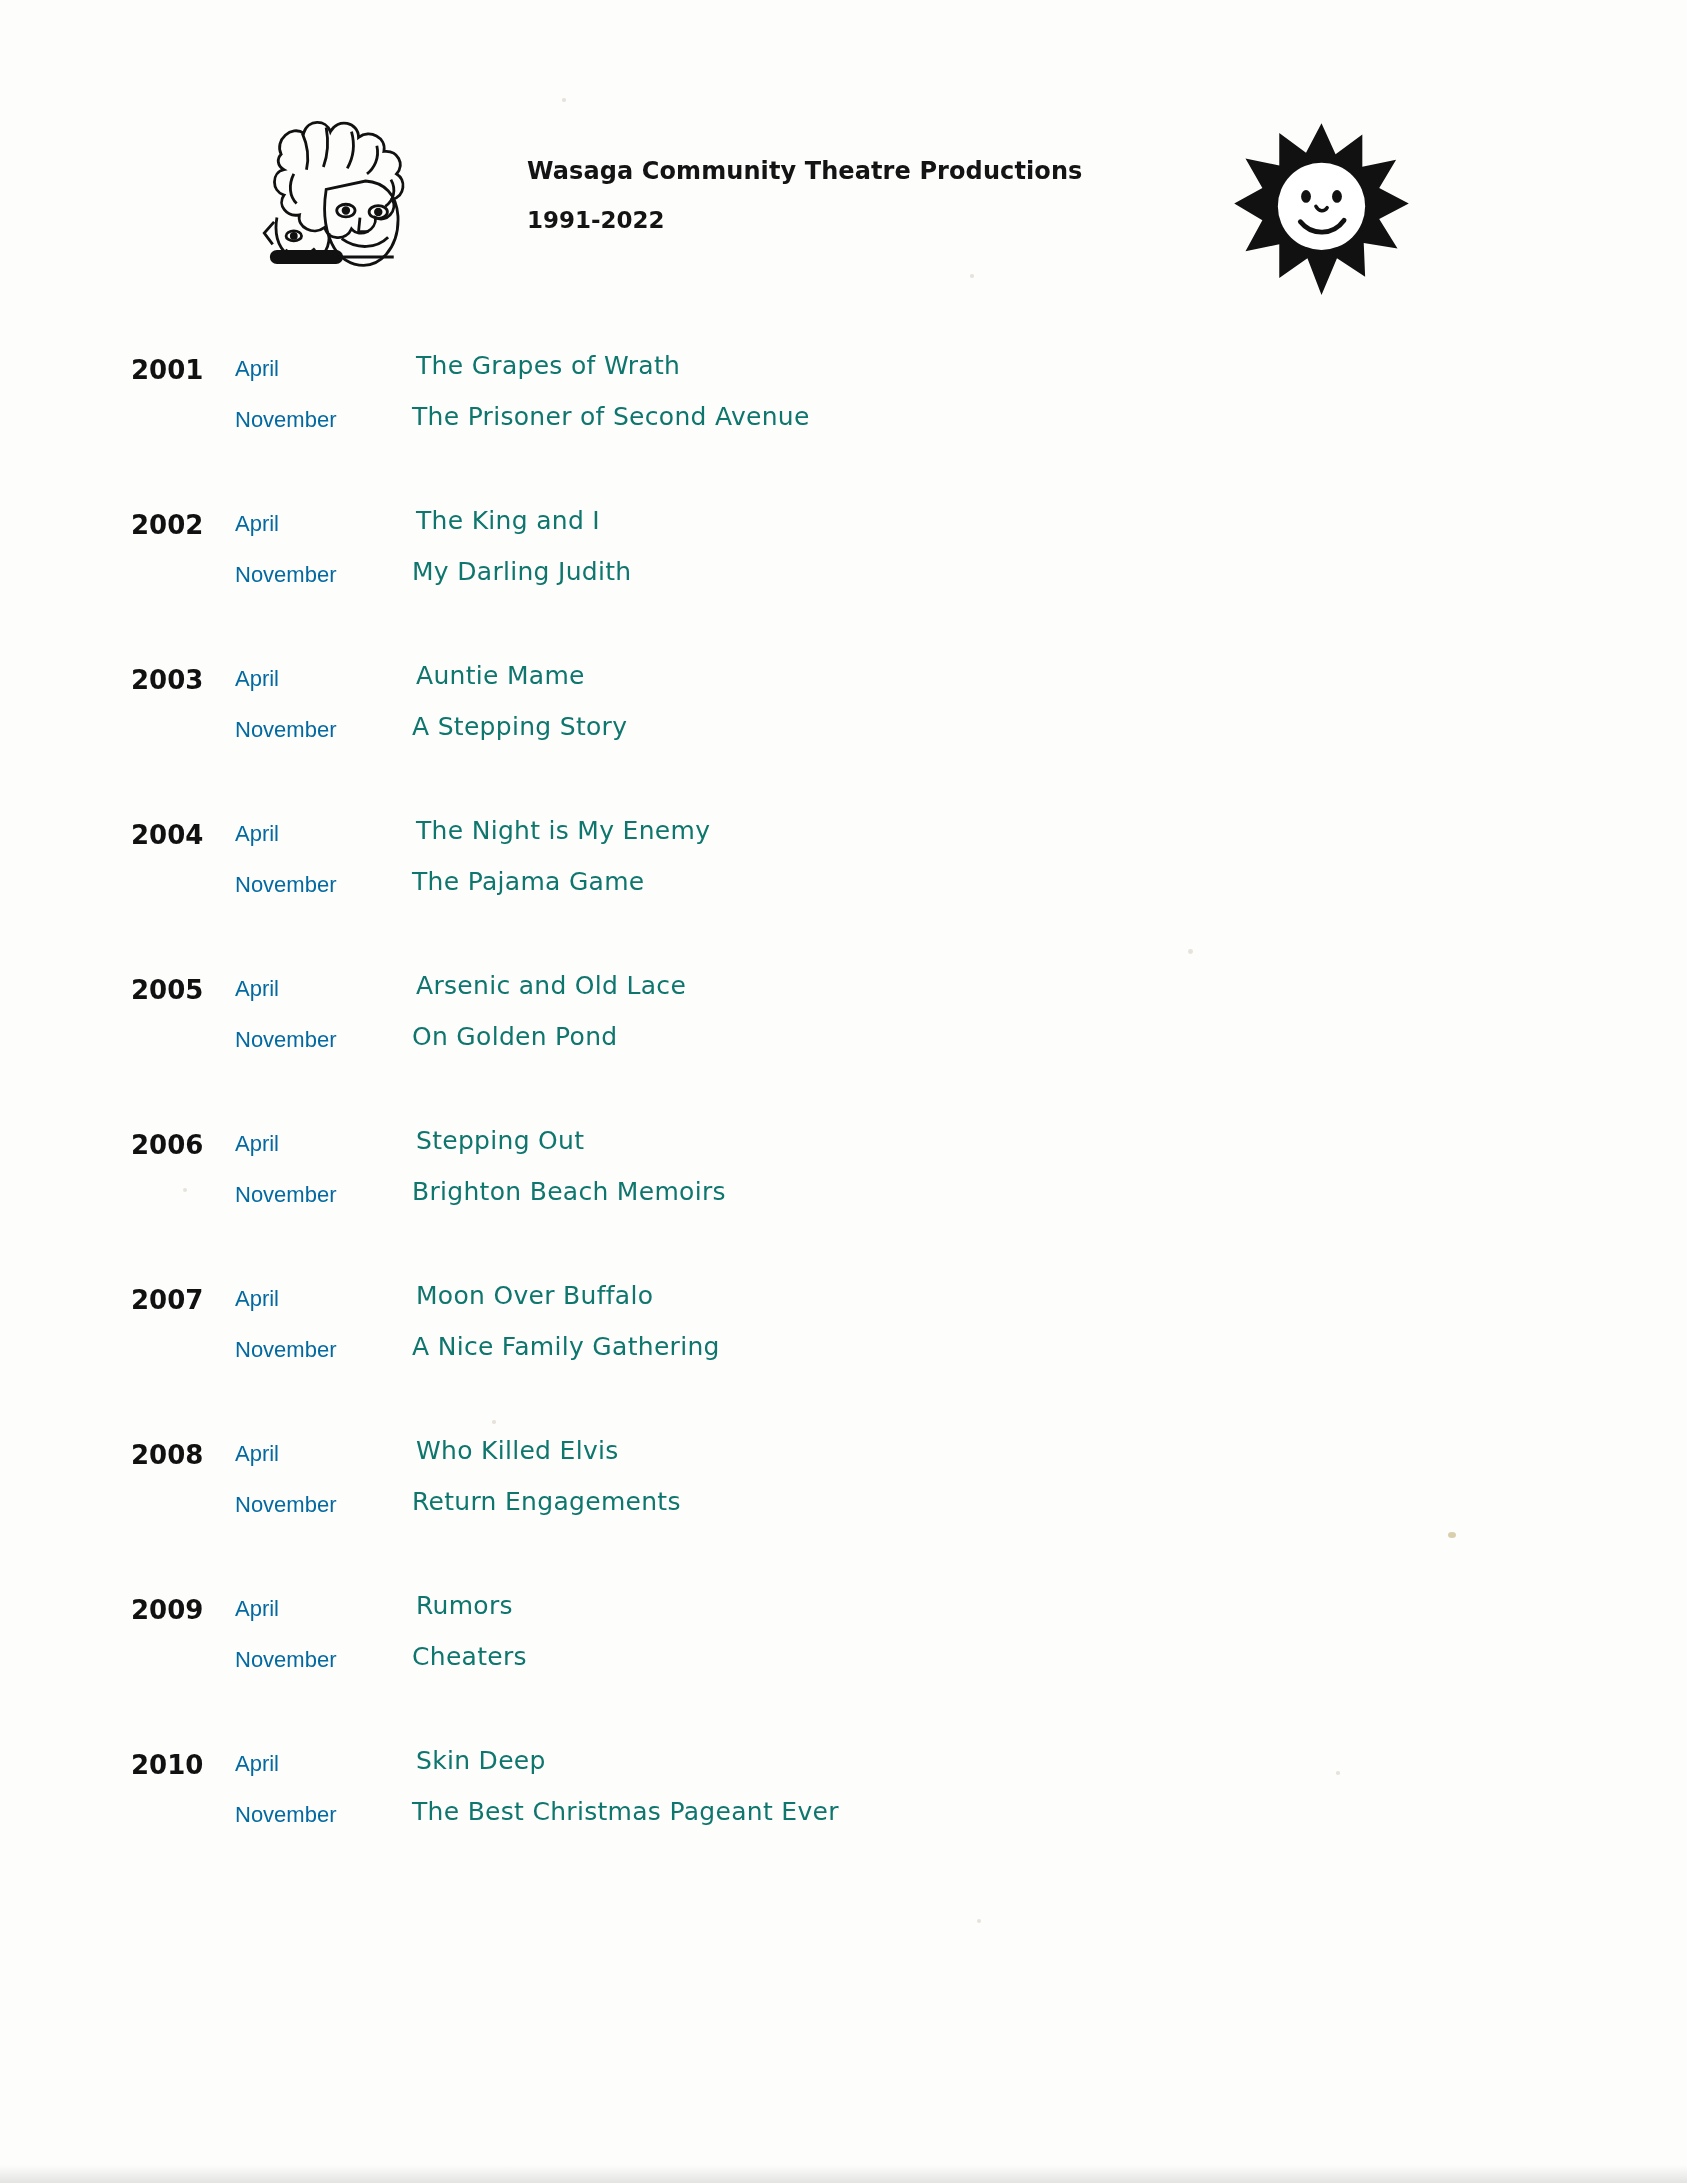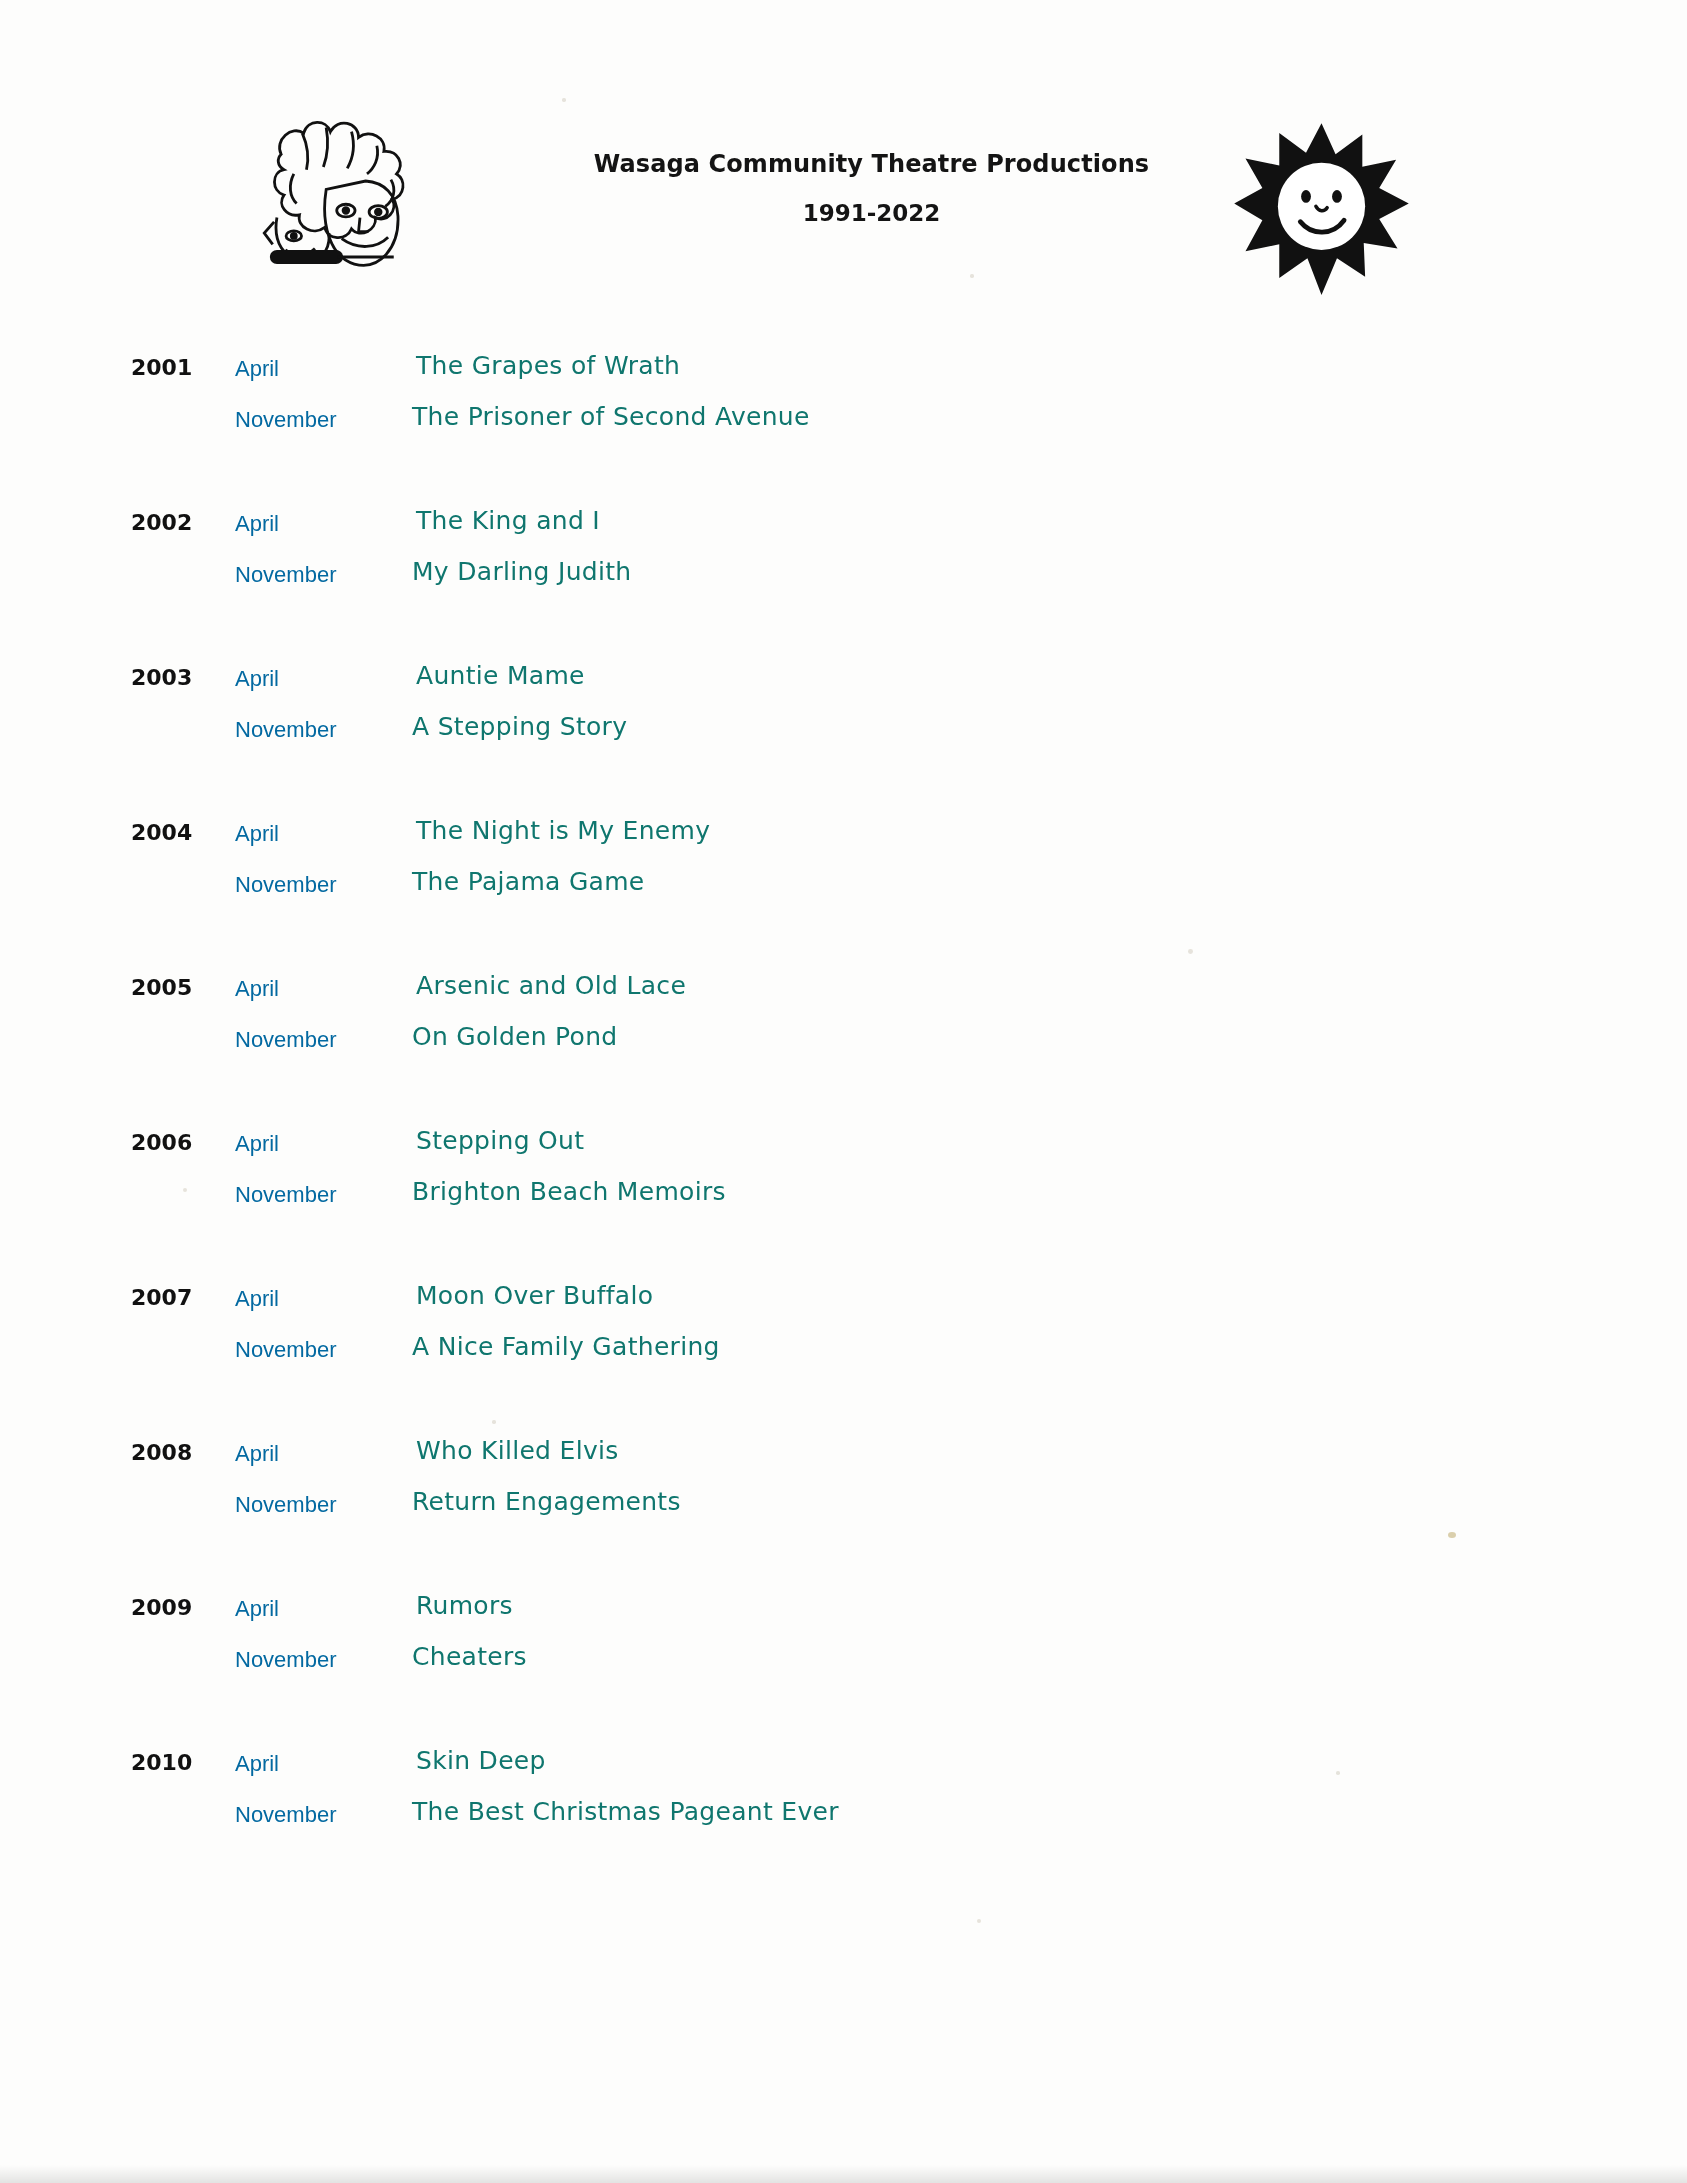--- a/index.html
+++ b/index.html
@@ -61,23 +61,23 @@
   .logo-right {
     position: absolute;
     left: 998px;
     top: 14px;
     width: 183px;
     height: 183px;
   }
   .header-titles {
     position: absolute;
     left: 295px;
-    top: 46px;
+    top: 53px;
     width: 689px;
-    text-align: center;
+    text-align: left;
   }
   .title-line1 {
     font-family: "DejaVu Sans", sans-serif;
     font-weight: bold;
     font-size: 24px;
     color: #141414;
     letter-spacing: 0.1px;
     line-height: 1.15;
   }
   .title-line2 {
@@ -102,21 +102,21 @@
   .row {
     position: relative;
     height: 51px;
   }
   .year {
     position: absolute;
     left: 131px;
     width: 119px;
     font-family: "DejaVu Sans", sans-serif;
     font-weight: bold;
-    font-size: 22px;
+    font-size: 26px;
     color: #111111;
     top: 4.2px;
   }
   .month {
     position: absolute;
     left: 235px;
     width: 176px;
     font-family: "Liberation Sans", sans-serif;
     font-size: 22px;
     color: #0369a1;

